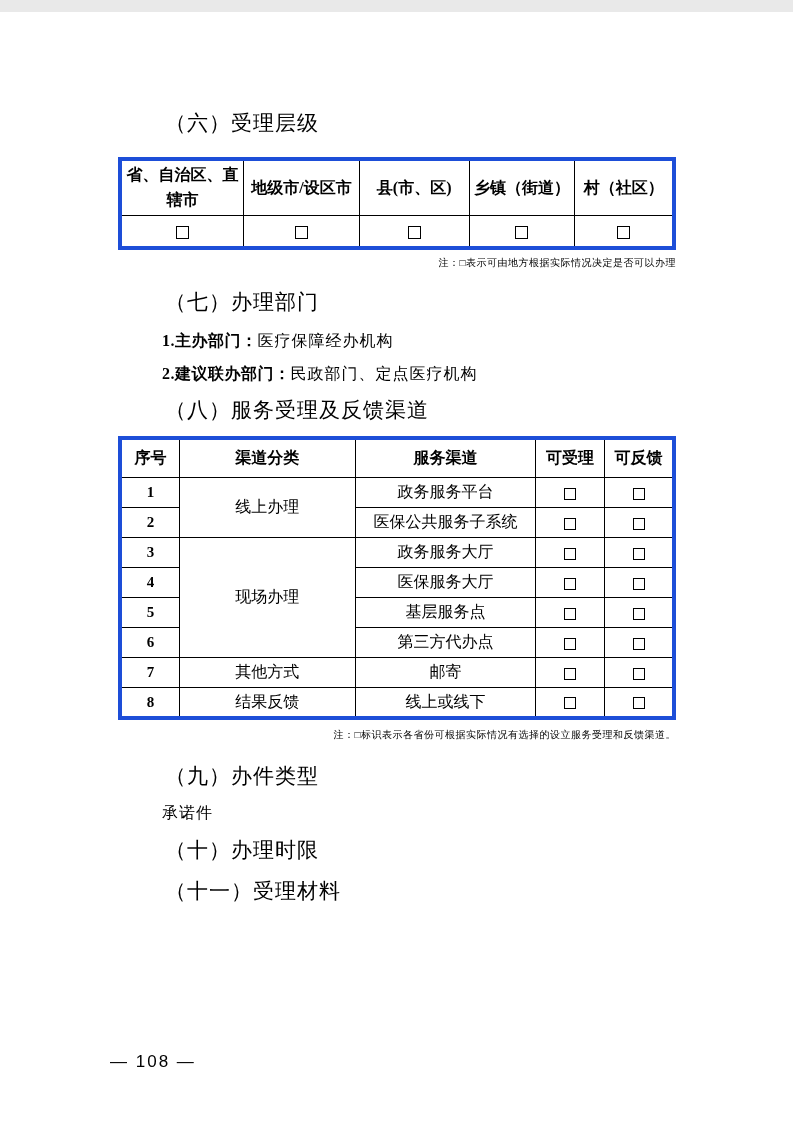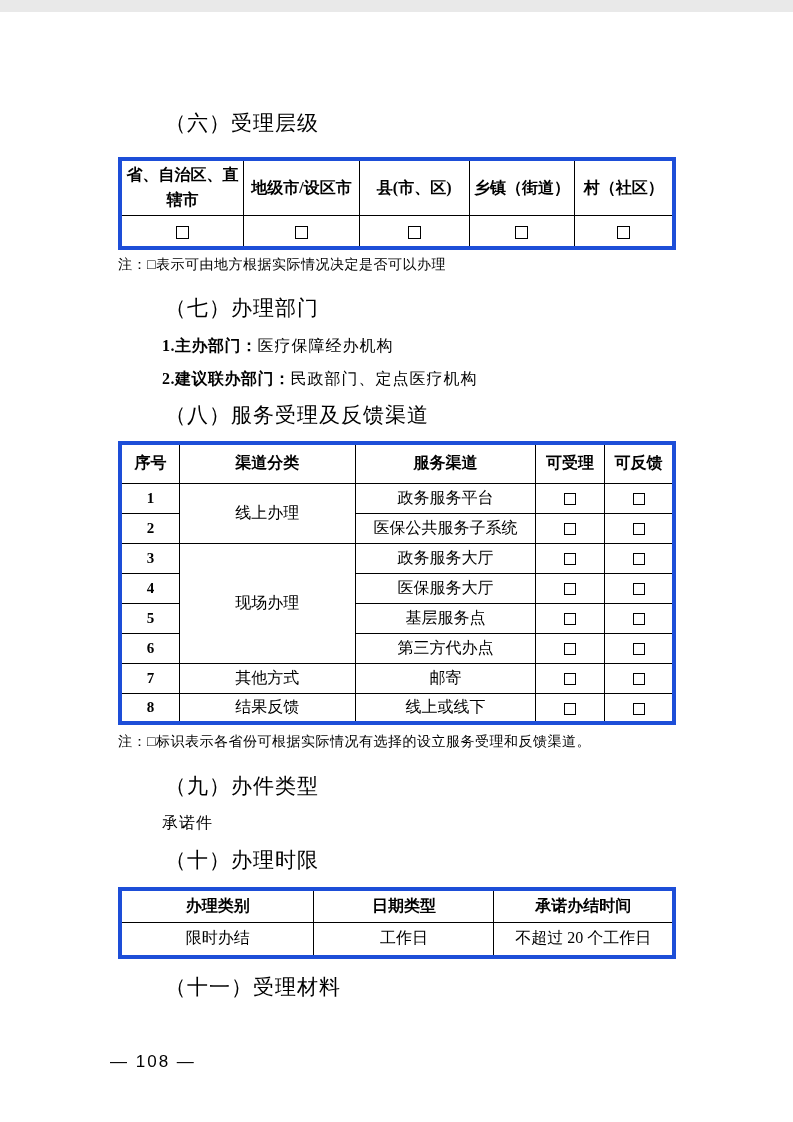--- a/index.html
+++ b/index.html
@@ -27,24 +27,25 @@
   }
   .para {
     font-size:16px;
     line-height:1.25;
     padding-left:44px;
     letter-spacing:1px;
   }
   .para .lbl { font-weight:700; letter-spacing:0.5px; }
   .para .val { font-weight:400; }
   .note {
-    font-size:14px;
+    font-size:10px;
     line-height:1.3;
     margin-top:6px;
     letter-spacing:0.5px;
+    text-align:right;
   }
   table {
     border-collapse:collapse;
     width:100%;
     table-layout:fixed;
     border:4px solid #1d4ed8;
   }
   td, th {
     border:1px solid #000;
     text-align:center;
@@ -209,38 +210,19 @@
       </table>
 
     <div class="note mt-note2">注：□标识表示各省份可根据实际情况有选择的设立服务受理和反馈渠道。</div>
 
     <div class="heading mt-h9">（九）办件类型</div>
 
     <div class="para mt-p9">承诺件</div>
 
     <div class="heading mt-h10">（十）办理时限</div>
 
-    <table class="t3">
-      <colgroup>
-        <col style="width:35%">
-          <col style="width:32.5%">
-          <col style="width:32.5%">
-      </colgroup>
-      <tbody>
-          <tr>
-        <th>办理类别</th>
-        <th>日期类型</th>
-        <th>承诺办结时间</th>
-      </tr>
-      <tr>
-        <td>限时办结</td>
-        <td>工作日</td>
-        <td>不超过 20 个工作日</td>
-      </tr>
-    </tbody>
-      </table>
 
     <div class="heading mt-h11">（十一）受理材料</div>
 
   </div>
 
   <div class="page-number">— 108 —</div>
 </div>
 
 </body></html>

